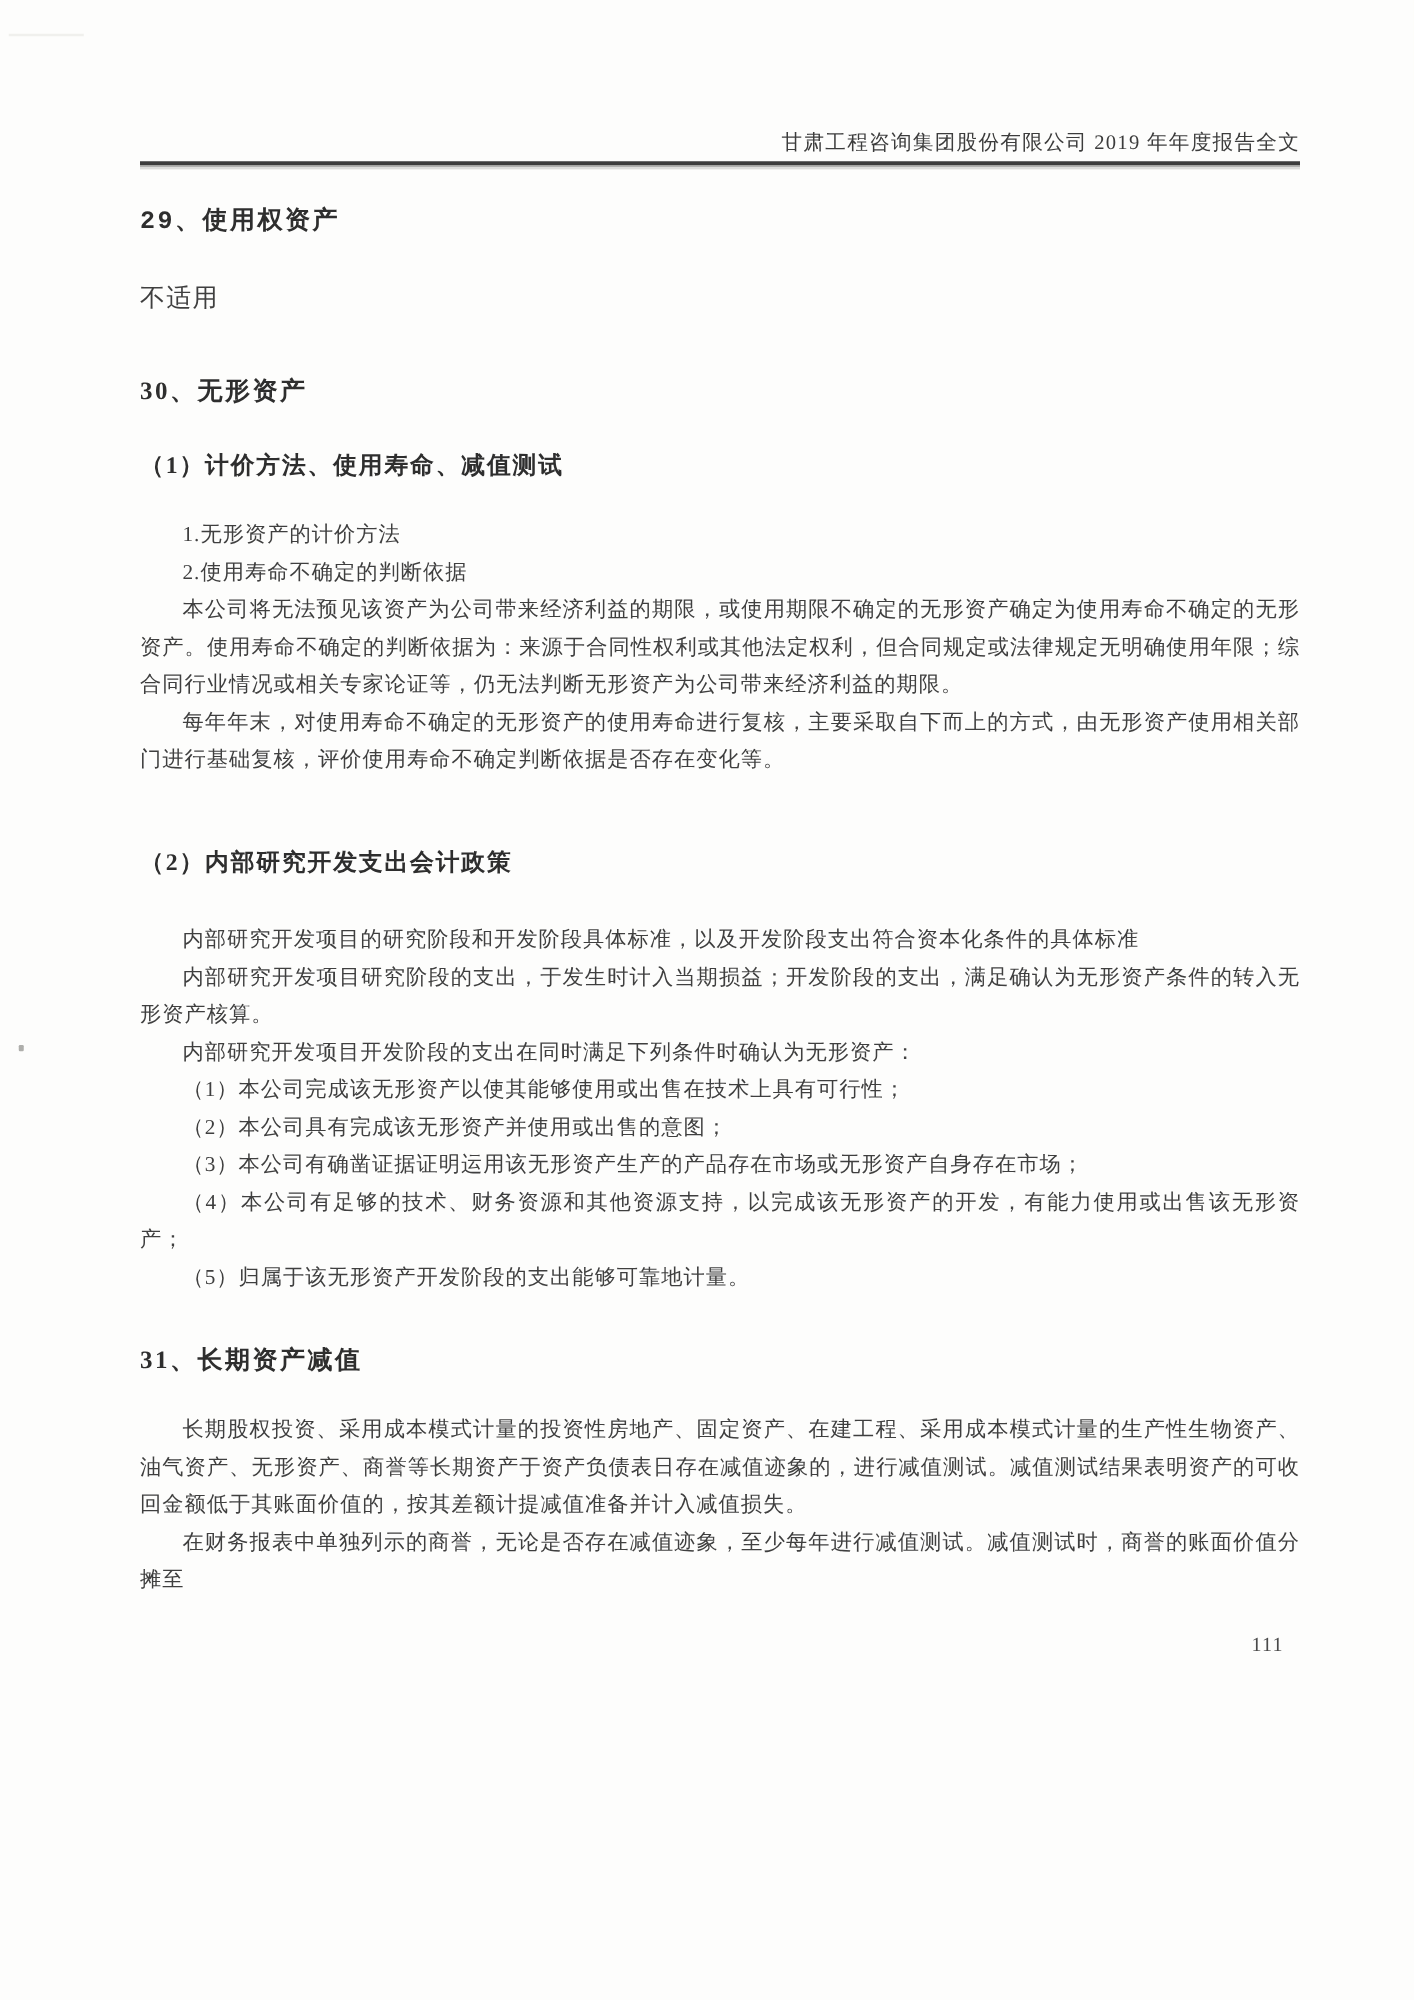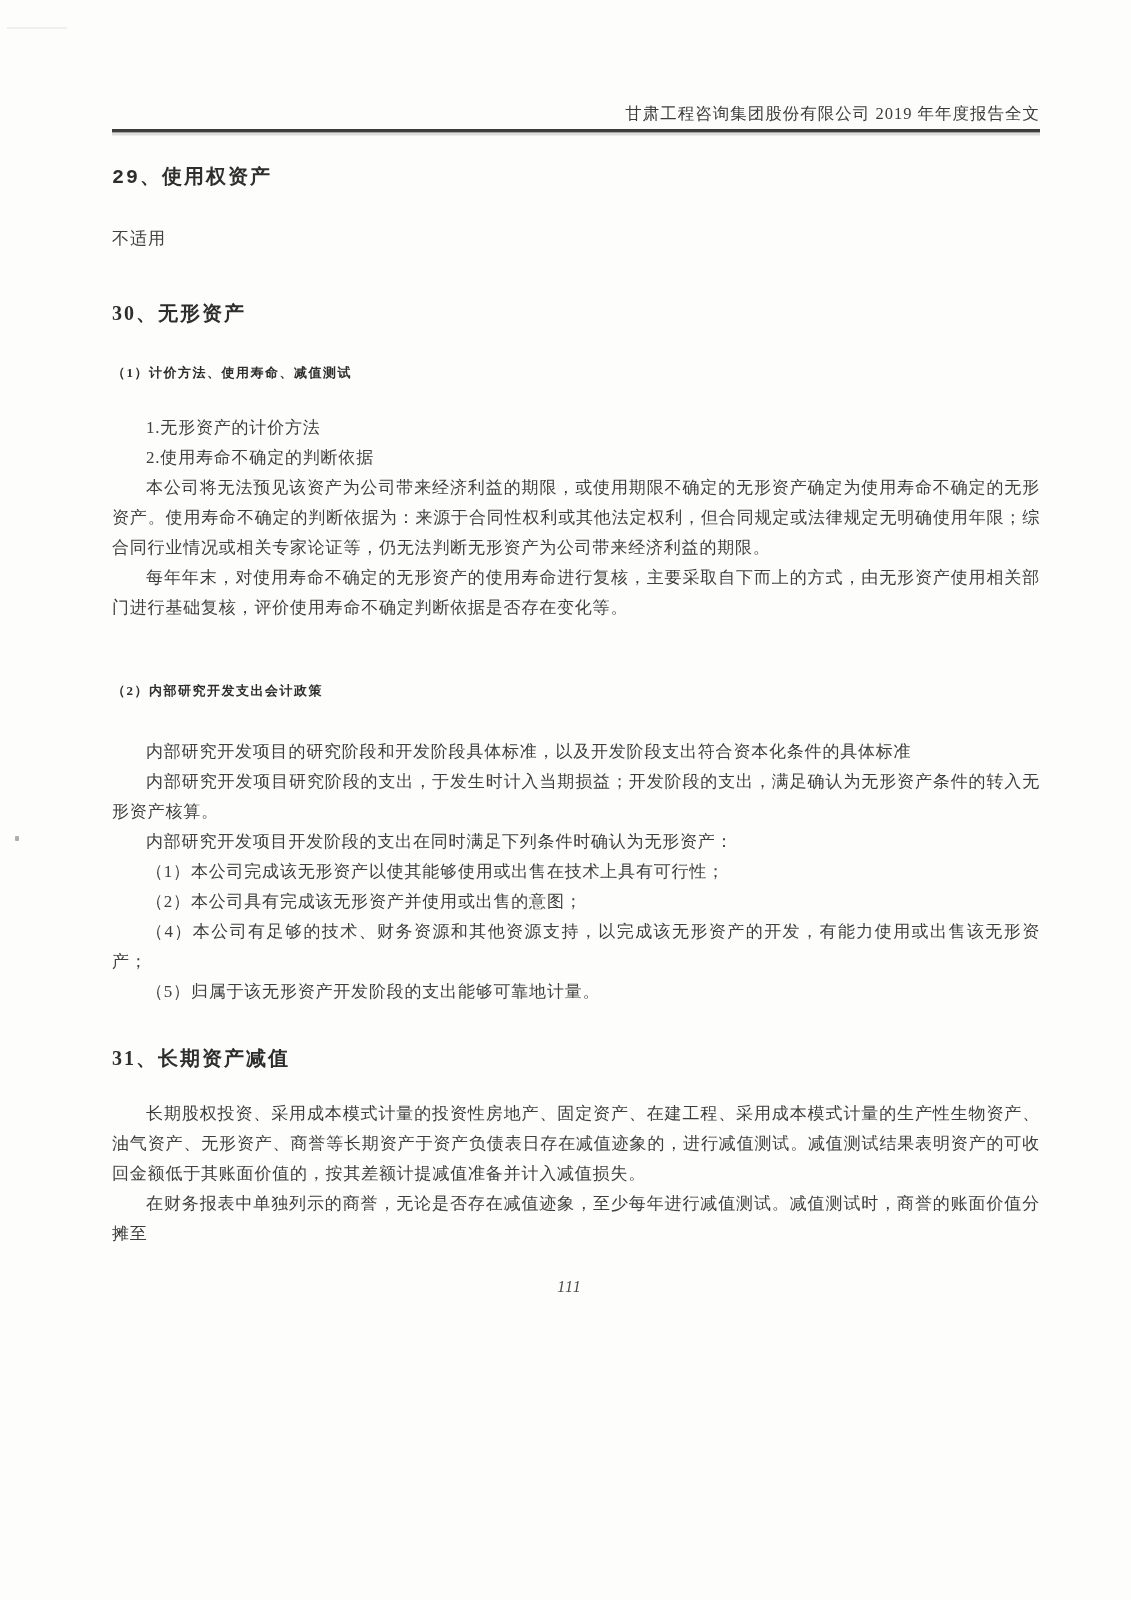--- a/index.html
+++ b/index.html
@@ -71,55 +71,54 @@
     line-height: 26px;
     font-weight: bold;
     color: #2e2e2e;
     letter-spacing: 2px;
   }
   #h29 { margin-top: 32px; font-family: Liberation Mono, monospace; }
   #h30 { margin-top: 49px; }
   #h31 { margin-top: 38px; }
   h3.sub-heading {
     margin: 34px 0 0 0;
-    font-size: 13px;
+    font-size: 19px;
     line-height: 26px;
     font-weight: bold;
     color: #2e2e2e;
     letter-spacing: 1.5px;
   }
   #h302 { margin-top: 55px; }
   .na-line {
     margin: 36px 0 0 0;
-    font-size: 17px;
+    font-size: 20px;
     line-height: 24px;
     letter-spacing: 1px;
   }
   .body-block {
     font-size: 17px;
     line-height: 30px;
     letter-spacing: .8px;
     text-align: justify;
   }
   #body301 { margin-top: 27px; }
   #body302 { margin-top: 33px; }
   #body31  { margin-top: 28px; }
   .body-block p {
     margin: 0;
     text-indent: 2em;
   }
   .doc-footer {
     margin-top: 28px;
-    text-align: center;
+    text-align: right;
     padding-right: 13px;
     font-size: 16px;
     line-height: 20px;
     color: #4a4a4a;
     letter-spacing: 1px;
-    font-style: italic;
   }
 </style>
 </head>
 <body>
 
 <div class="page">
   <div class="scan-edge-left"></div>
   <div class="scan-edge-top"></div>
   <div class="scan-speck"></div>
 
@@ -143,20 +142,21 @@
       <p>每年年末，对使用寿命不确定的无形资产的使用寿命进行复核，主要采取自下而上的方式，由无形资产使用相关部门进行基础复核，评价使用寿命不确定判断依据是否存在变化等。</p>
     </div>
 
     <h3 class="sub-heading" id="h302">（2）内部研究开发支出会计政策</h3>
     <div class="body-block" id="body302">
       <p>内部研究开发项目的研究阶段和开发阶段具体标准，以及开发阶段支出符合资本化条件的具体标准</p>
       <p>内部研究开发项目研究阶段的支出，于发生时计入当期损益；开发阶段的支出，满足确认为无形资产条件的转入无形资产核算。</p>
       <p>内部研究开发项目开发阶段的支出在同时满足下列条件时确认为无形资产：</p>
       <p>（1）本公司完成该无形资产以使其能够使用或出售在技术上具有可行性；</p>
       <p>（2）本公司具有完成该无形资产并使用或出售的意图；</p>
+      <p>（3）本公司有确凿证据证明运用该无形资产生产的产品存在市场或无形资产自身存在市场；</p>
       <p>（4）本公司有足够的技术、财务资源和其他资源支持，以完成该无形资产的开发，有能力使用或出售该无形资产；</p>
       <p>（5）归属于该无形资产开发阶段的支出能够可靠地计量。</p>
     </div>
 
     <h2 class="sec-heading" id="h31">31、长期资产减值</h2>
     <div class="body-block" id="body31">
       <p>长期股权投资、采用成本模式计量的投资性房地产、固定资产、在建工程、采用成本模式计量的生产性生物资产、油气资产、无形资产、商誉等长期资产于资产负债表日存在减值迹象的，进行减值测试。减值测试结果表明资产的可收回金额低于其账面价值的，按其差额计提减值准备并计入减值损失。</p>
       <p>在财务报表中单独列示的商誉，无论是否存在减值迹象，至少每年进行减值测试。减值测试时，商誉的账面价值分摊至</p>
     </div>
 

